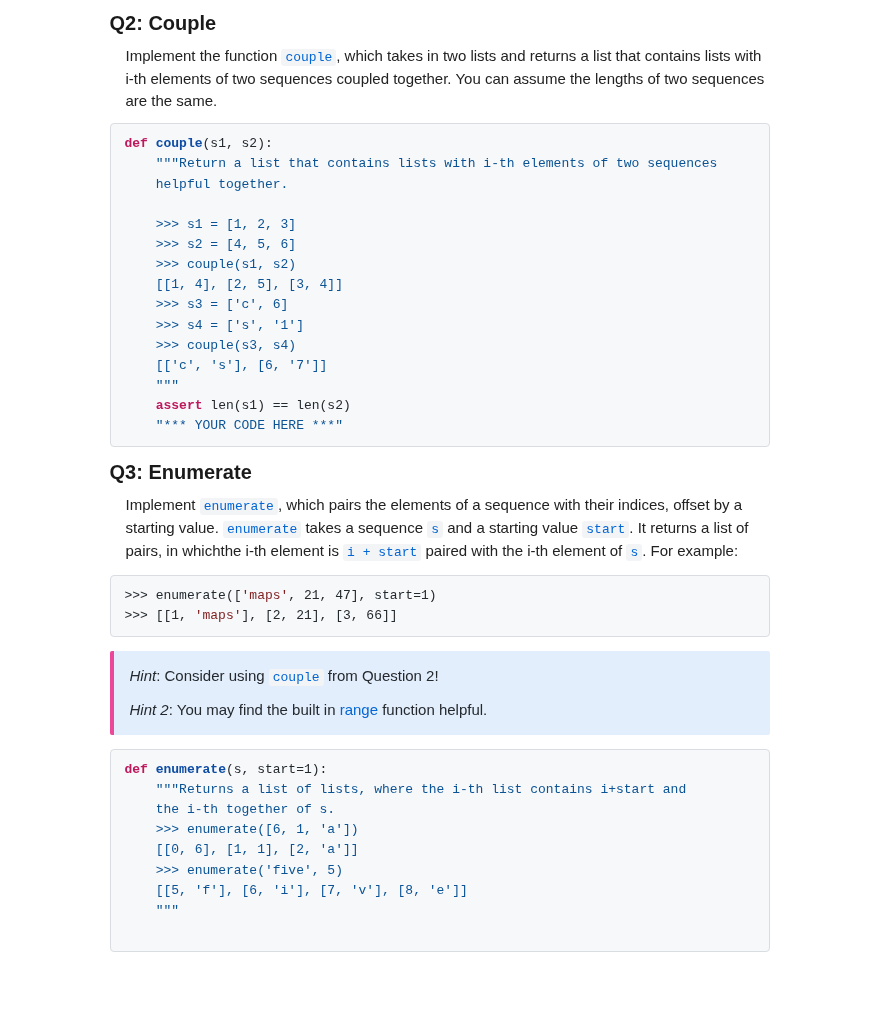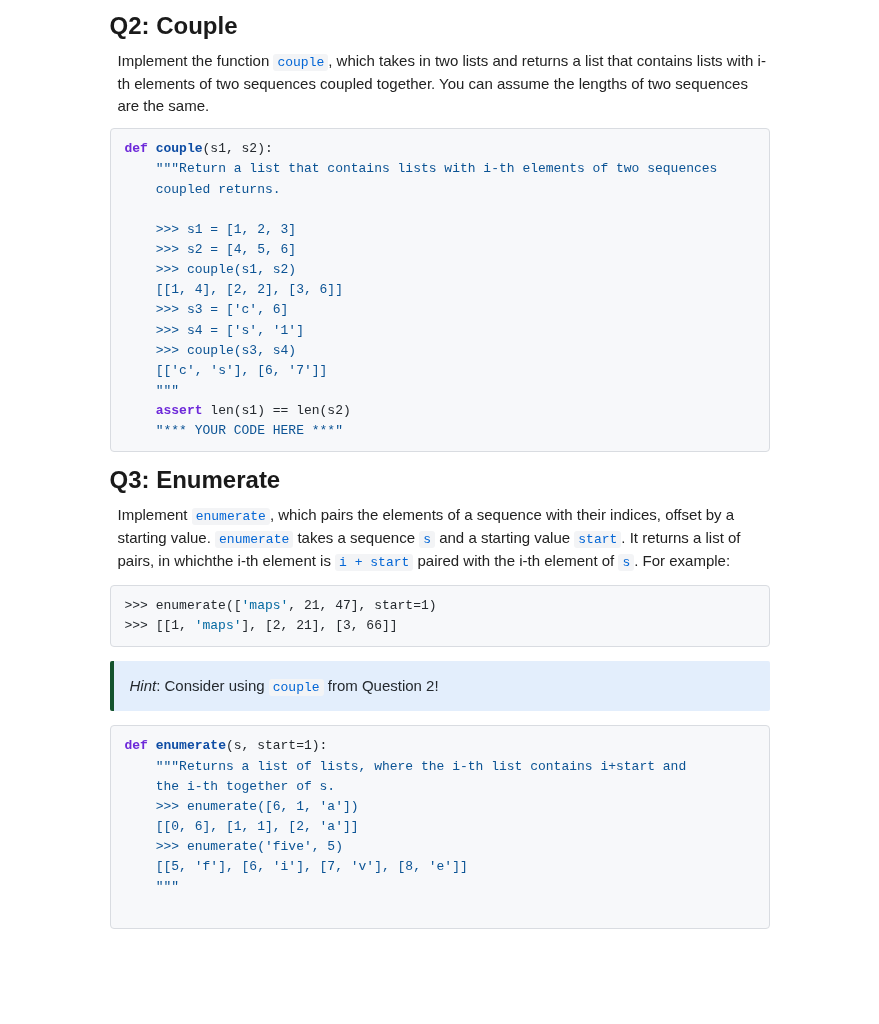--- a/index.html
+++ b/index.html
@@ -9,29 +9,29 @@
     font-family: -apple-system, BlinkMacSystemFont, "Segoe UI", Helvetica, Arial, sans-serif;
     color: #24292e;
     background: #fff;
   }
   .container {
     max-width: 700px;
     margin: 0 auto;
     padding: 8px 20px 20px 20px;
   }
   h2 {
-    font-size: 24px;
+    font-size: 20px;
     font-weight: 700;
     margin: 4px 0 10px 0;
     color: #1a1a1a;
   }
   p {
     font-size: 15px;
     line-height: 1.45;
-    margin: 0 0 12px 8px;
+    margin: 0 0 12px 16px;
     color: #222;
   }
   code.inline {
     font-family: "SFMono-Regular", Consolas, "Liberation Mono", Menlo, monospace;
     font-size: 13px;
     background: #f3f4f6;
     color: #0366d6;
     padding: 1px 4px;
     border-radius: 3px;
   }
@@ -41,28 +41,28 @@
     line-height: 1.55;
     background: #f7f8fa;
     border: 1px solid #d9dce1;
     border-radius: 4px;
     padding: 10px 14px;
     margin: 0 0 14px 0;
     white-space: pre;
     overflow-x: auto;
     color: #24292e;
   }
-  .kw { color: #6d28d9; font-weight: 700; }
+  .kw { color: #be185d; font-weight: 700; }
   .fn { color: #0e4da4; font-weight: 600; }
-  .str { color: #0369a1; }
+  .str { color: #7f1d1d; }
   .doc { color: #0b5394; }
   .link { color: #0366d6; text-decoration: none; }
   .hintbox {
     background: #e3eefc;
-    border-left: 4px solid #14532d;
+    border-left: 4px solid #ec4899;
     padding: 12px 16px;
     margin: 14px 0;
     border-radius: 2px;
     font-size: 15px;
     line-height: 1.7;
   }
   .hintbox em { font-style: italic; }
 </style>
 </head>
 <body>
@@ -70,26 +70,26 @@
 <div class="container">
 
   <h2>Q2: Couple</h2>
 
   <p>
     <span>Implement the function </span><code class="inline">couple</code><span>, which takes in two lists and returns a list that contains lists with i-th elements of two sequences coupled together. You can assume the lengths of two sequences are the same.</span>
   </p>
 
   <pre class="codeblock"><span class="kw">def</span> <span class="fn">couple</span><span>(s1, s2):</span>
     <span class="doc">"""Return a list that contains lists with i-th elements of two sequences</span>
-    <span class="doc">coupled returns.</span>
+    <span class="doc">helpful together.</span>
 
     <span class="doc">&gt;&gt;&gt; s1 = [1, 2, 3]</span>
     <span class="doc">&gt;&gt;&gt; s2 = [4, 5, 6]</span>
     <span class="doc">&gt;&gt;&gt; couple(s1, s2)</span>
-    <span class="doc">[[1, 4], [2, 2], [3, 6]]</span>
+    <span class="doc">[[1, 4], [2, 5], [3, 4]]</span>
     <span class="doc">&gt;&gt;&gt; s3 = ['c', 6]</span>
     <span class="doc">&gt;&gt;&gt; s4 = ['s', '1']</span>
     <span class="doc">&gt;&gt;&gt; couple(s3, s4)</span>
     <span class="doc">[['c', 's'], [6, '7']]</span>
     <span class="doc">"""</span>
     <span class="kw">assert</span><span> len(s1) == len(s2)</span>
     <span class="doc">"*** YOUR CODE HERE ***"</span></pre>
 
 
 
@@ -99,20 +99,23 @@
     <span>Implement </span><code class="inline">enumerate</code><span>, which pairs the elements of a sequence with their indices, offset by a starting value. </span><code class="inline">enumerate</code><span> takes a sequence </span><code class="inline">s</code><span> and a starting value </span><code class="inline">start</code><span>. It returns a list of pairs, in whichthe i-th element is </span><code class="inline">i + start</code><span> paired with the i-th element of </span><code class="inline">s</code><span>. For example:</span>
   </p>
 
   <pre class="codeblock"><span>&gt;&gt;&gt; enumerate([</span><span class="str">'maps'</span><span>, 21, 47], start=1)</span>
 <span>&gt;&gt;&gt; [[1, </span><span class="str">'maps'</span><span>], [2, 21], [3, 66]]</span></pre>
 
   <div class="hintbox">
     <div>
       <em>Hint</em><span>: Consider using </span><code class="inline">couple</code><span> from Question 2!</span>
     </div>
+    <div style="margin-top:8px;">
+      <em>Hint 2</em><span>: You may find the built in </span><a href="#" class="link">range</a><span> function helpful.</span>
+    </div>
   </div>
 
   <pre class="codeblock"><span class="kw">def</span> <span class="fn">enumerate</span><span>(s, start=1):</span>
     <span class="doc">"""Returns a list of lists, where the i-th list contains i+start and</span>
     <span class="doc">the i-th together of s.</span>
     <span class="doc">&gt;&gt;&gt; enumerate([6, 1, 'a'])</span>
     <span class="doc">[[0, 6], [1, 1], [2, 'a']]</span>
     <span class="doc">&gt;&gt;&gt; enumerate('five', 5)</span>
     <span class="doc">[[5, 'f'], [6, 'i'], [7, 'v'], [8, 'e']]</span>
     <span class="doc">"""</span>

